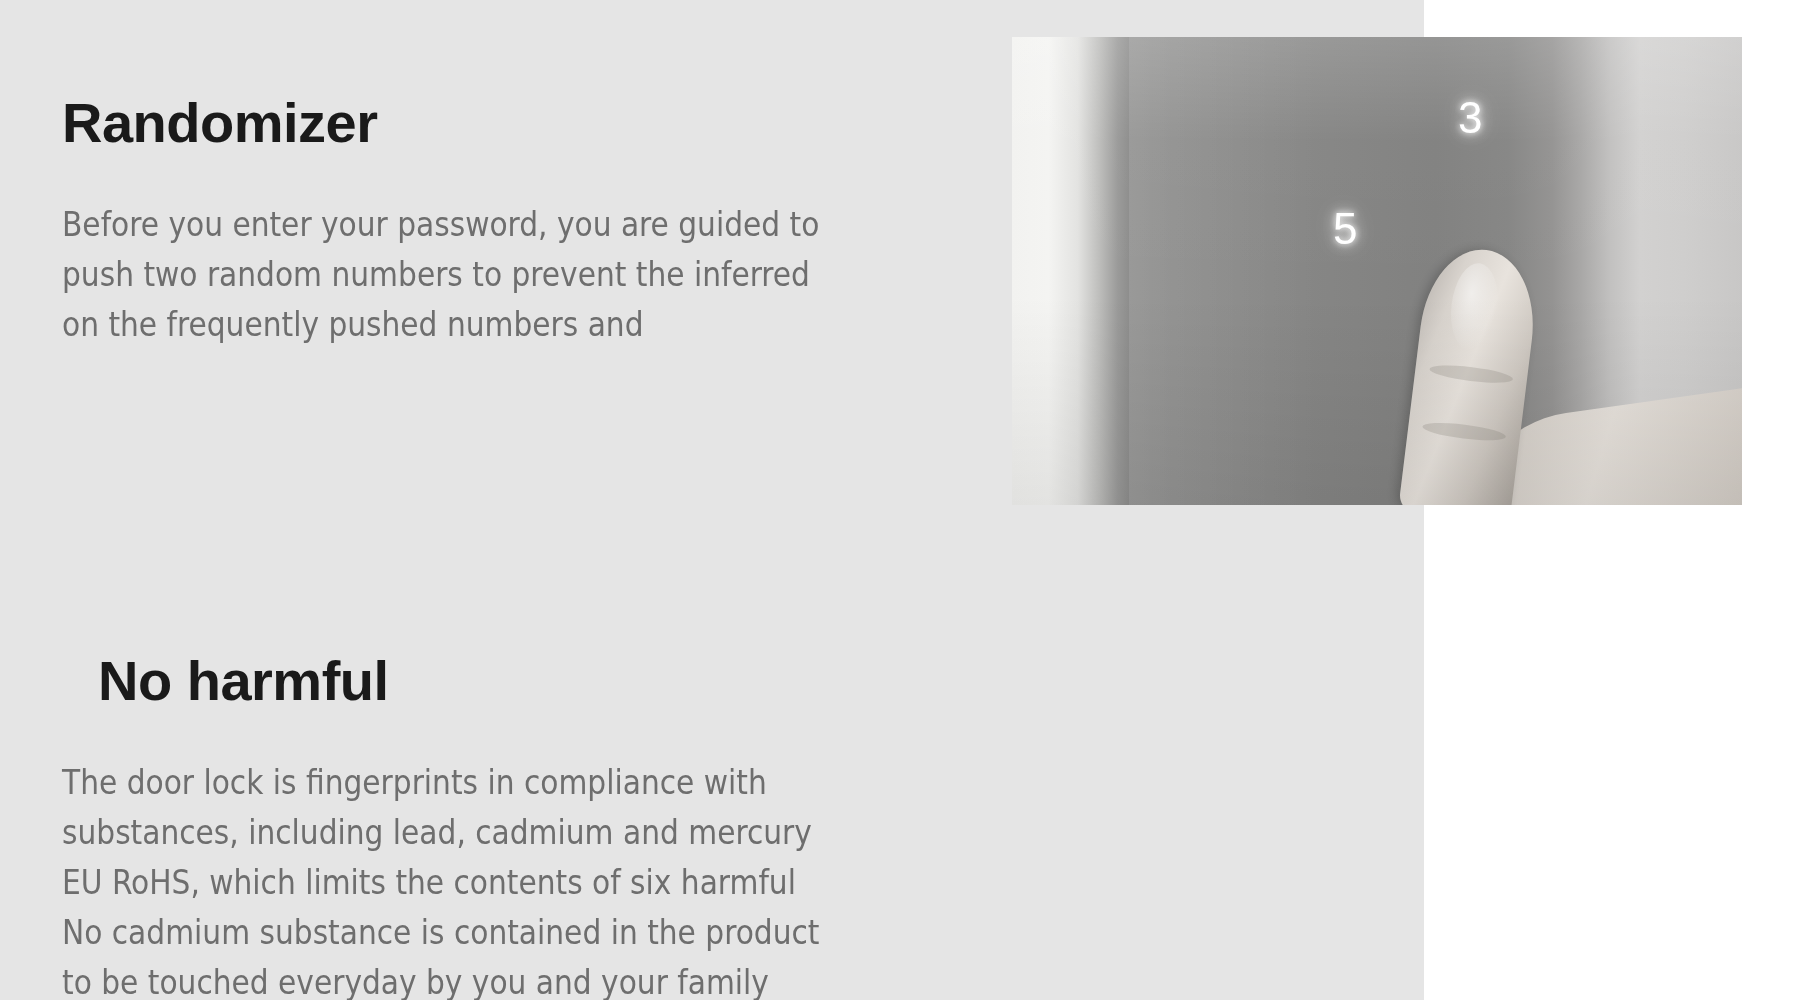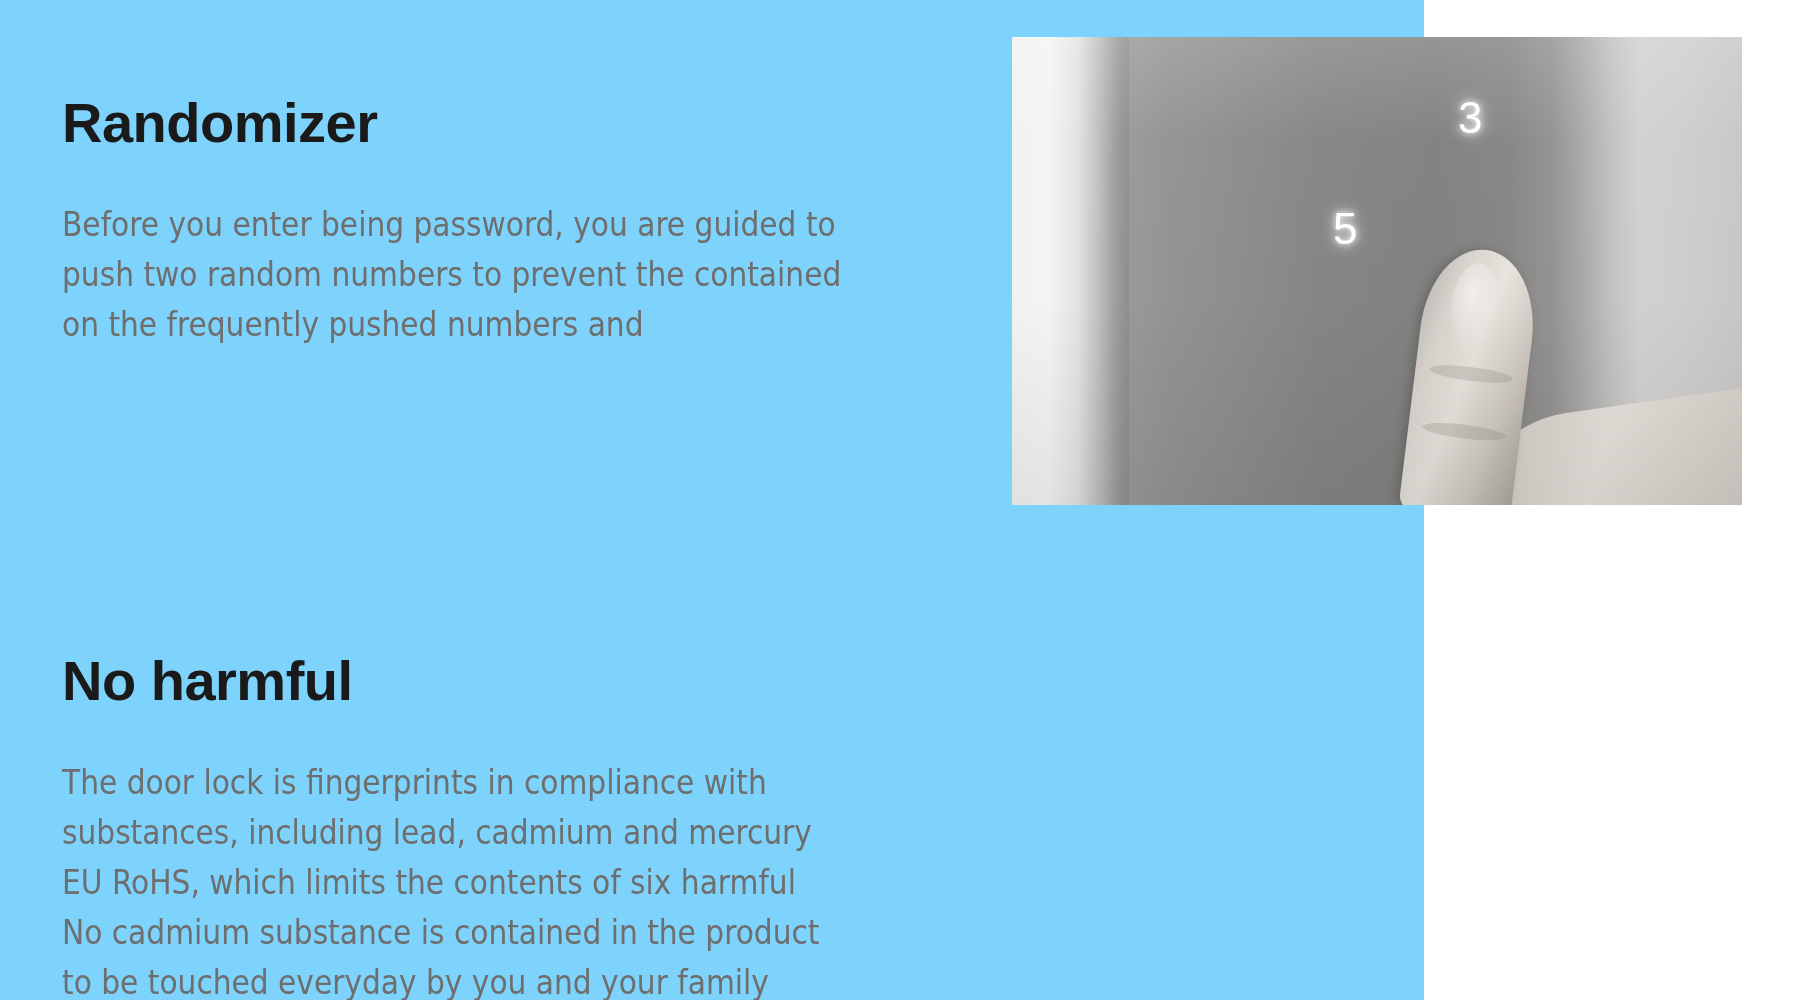--- a/index.html
+++ b/index.html
@@ -10,21 +10,21 @@
     height: 1000px;
     background: #ffffff;
     font-family: "Liberation Sans", sans-serif;
     overflow: hidden;
   }
 
   .page {
     position: relative;
     width: 1424px;
     height: 1000px;
-    background: #7dd3fc;
+    background: #e5e5e5;
   }
 
   
   .section {
     position: absolute;
     left: 0;
     width: 1800px;
   }
   .section-text {
     position: absolute;
@@ -190,22 +190,22 @@
 
 <div class="page">
 
   <section class="section" id="section-randomizer">
 
     <div class="section-text" id="randomizer-title-wrap" style="top:92px;">
       <h1 class="feature-title" id="randomizer-title" style="position:static;">Randomizer</h1>
     </div>
 
     <div class="section-text feature-body" id="randomizer-body">
-      <span class="line">Before you enter being password, you are guided to</span>
-      <span class="line">push two random numbers to prevent the contained</span>
+      <span class="line">Before you enter your password, you are guided to</span>
+      <span class="line">push two random numbers to prevent the inferred</span>
       <span class="line">on the frequently pushed numbers and</span>
     </div>
 
     <figure class="media-frame" id="keypad-photo">
       <div class="keypad-scene">
         <div class="keypad-sheen"></div>
 
         <span class="keypad-digit" id="keypad-digit-3">3</span>
 
         <span class="keypad-digit" id="keypad-digit-5">5</span>
@@ -217,21 +217,21 @@
           <div class="knuckle" style="top:176px;"></div>
         </div>
 
         <div class="keypad-vignette"></div>
       </div>
     </figure>
   </section>
 
   <section class="section" id="section-noharmful">
 
-    <div class="section-text" id="noharmful-title-wrap" style="top:130px;">
+    <div class="section-text" id="noharmful-title-wrap" style="top:130px;margin-left:36px;">
       <h1 class="feature-title" id="noharmful-title" style="position:static;">No harmful</h1>
     </div>
 
     <div class="section-text feature-body" id="noharmful-body">
       <span class="line">The door lock is fingerprints in compliance with</span>
       <span class="line">substances, including lead, cadmium and mercury</span>
       <span class="line">EU RoHS, which limits the contents of six harmful</span>
       <span class="line">No cadmium substance is contained in the product</span>
       <span class="line">to be touched everyday by you and your family</span>
     </div>

